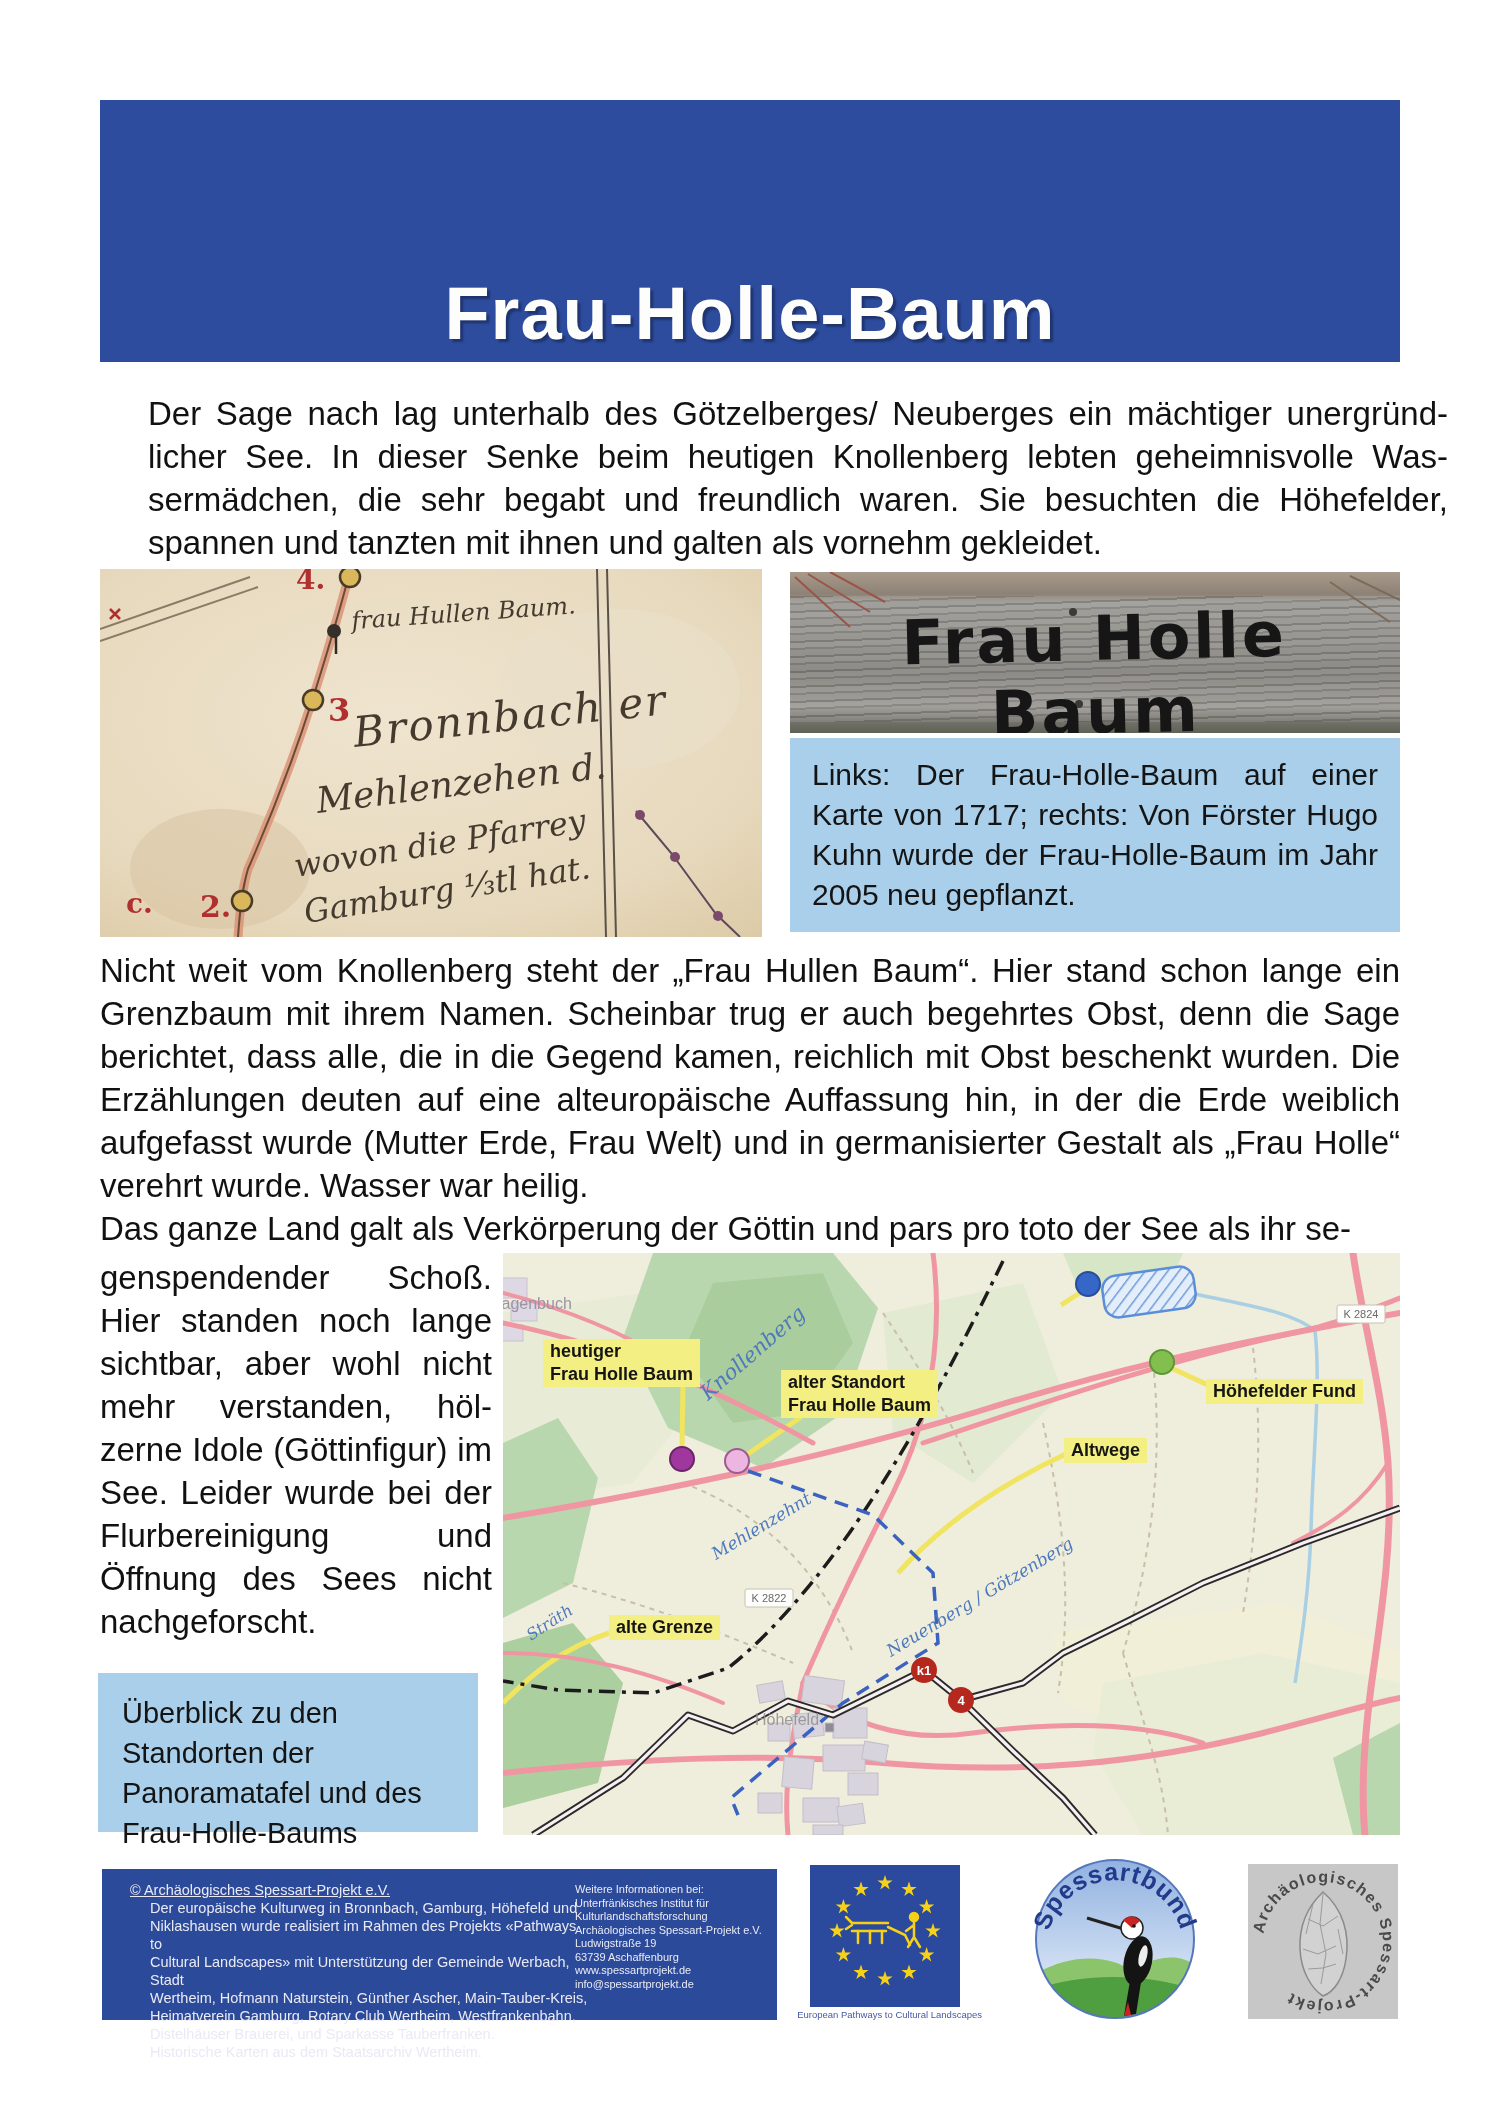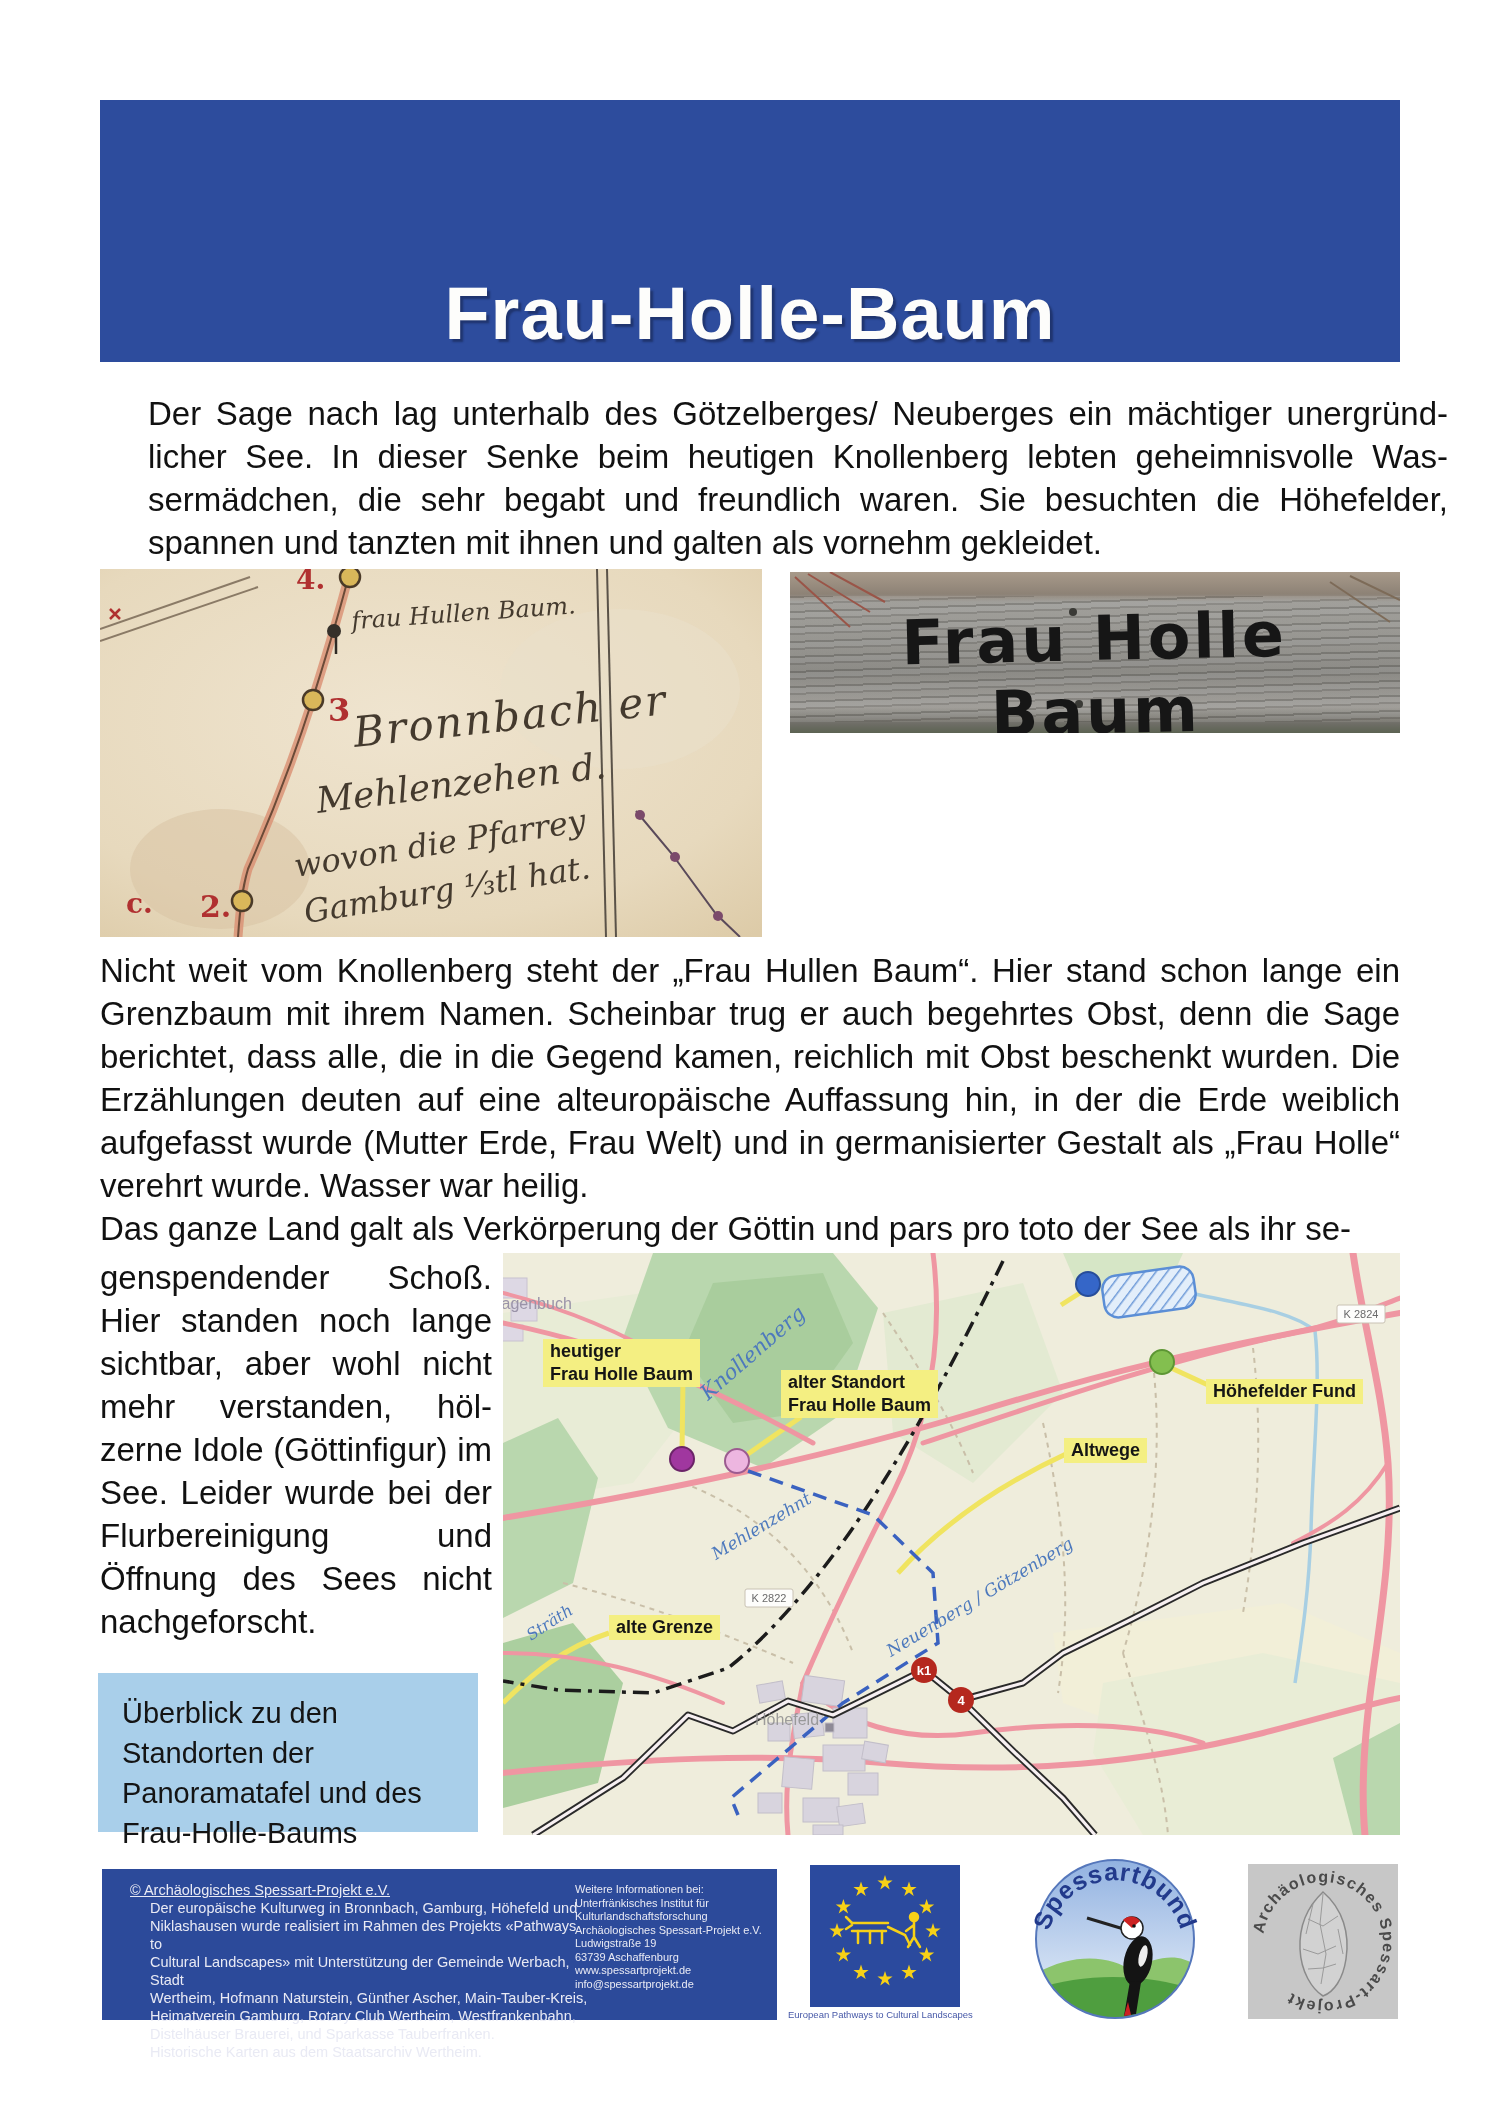--- a/index.html
+++ b/index.html
@@ -42,21 +42,21 @@
   .mapbox{left:503px;top:1253px;width:897px;height:582px;background:#efeddc;overflow:hidden;}
   .mapbox svg{position:absolute;left:0;top:0;}
   .map-label{position:absolute;background:#f4ef82;color:#151515;font-size:18px;font-weight:bold;
              line-height:1.28;padding:1px 7px;white-space:pre-line;}
   
   .footer-credits{left:102px;top:1869px;width:675px;height:151px;background:#2c4a9a;color:#e9eaf4;}
   .fc-copy{position:absolute;left:28px;top:12px;font-size:14.5px;line-height:18px;text-decoration:underline;}
   .fc-lines{position:absolute;left:48px;top:30px;width:440px;font-size:14.5px;line-height:18px;white-space:pre-line;}
   .fc-info{position:absolute;left:473px;top:14px;width:195px;font-size:11px;line-height:13.5px;white-space:pre-line;}
   .eu{left:810px;top:1865px;width:150px;height:142px;}
-  .eu-caption{left:788px;top:2009px;width:194px;font-size:9.5px;color:#4759a8;text-align:left;}
+  .eu-caption{left:788px;top:2009px;width:194px;font-size:9.5px;color:#4759a8;text-align:right;}
   .sb{left:1032px;top:1856px;width:166px;height:166px;}
   .arch{left:1248px;top:1864px;width:150px;height:155px;}
 </style>
 </head>
 <body>
 
 <div class="page">
 
   <div class="abs header">
     <h1>Frau-Holle-Baum</h1>
@@ -123,20 +123,21 @@
     <div class="grain"></div>
     <svg width="610" height="161" style="position:absolute;left:0;top:0">
       <path d="M5,5 L60,55 M18,2 L80,40 M40,0 L95,30" stroke="#9a5548" stroke-width="2" fill="none"></path>
       <path d="M540,10 L600,50 M560,4 L610,28" stroke="#7d6b58" stroke-width="2" fill="none"></path>
       <circle cx="283" cy="40" r="4" fill="#3a3a36"></circle>
       <circle cx="289" cy="132" r="4" fill="#3a3a36"></circle>
     </svg>
     <div class="signtext">Frau Holle Baum</div>
   </div>
 
+  <div class="abs caption cap-right">Links: Der Frau-Holle-Baum auf einer Karte von 1717; rechts: Von Förster Hugo Kuhn wurde der Frau-Holle-Baum im Jahr 2005 neu gepflanzt.</div>
 
   <div class="abs bodytext p2">
     <p>Nicht weit vom Knollenberg steht der „Frau Hullen Baum“. Hier stand schon lange ein Grenzbaum mit ihrem Namen. Scheinbar trug er auch begehrtes Obst, denn die Sage berichtet, dass alle, die in die Gegend kamen, reichlich mit Obst beschenkt wurden. Die Erzählungen deuten auf eine alteuropäische Auffassung hin, in der die Erde weiblich aufgefasst wurde (Mutter Erde, Frau Welt) und in germanisierter Ge­stalt als „Frau Holle“ verehrt wurde. Wasser war heilig.</p>
     <p>Das ganze Land galt als Verkörperung der Göttin und pars pro toto der See als ihr se-</p>
   </div>
 
   <div class="abs bodytext p3">genspendender Schoß. Hier standen noch lange sichtbar, aber wohl nicht mehr verstanden, höl­zerne Idole (Göttinfigur) im See. Leider wurde bei der Flurbereinigung und Öffnung des Sees nicht nachgeforscht.</div>
 
   <div class="abs mapbox">
     <svg width="897" height="582" viewBox="0 0 897 582">

